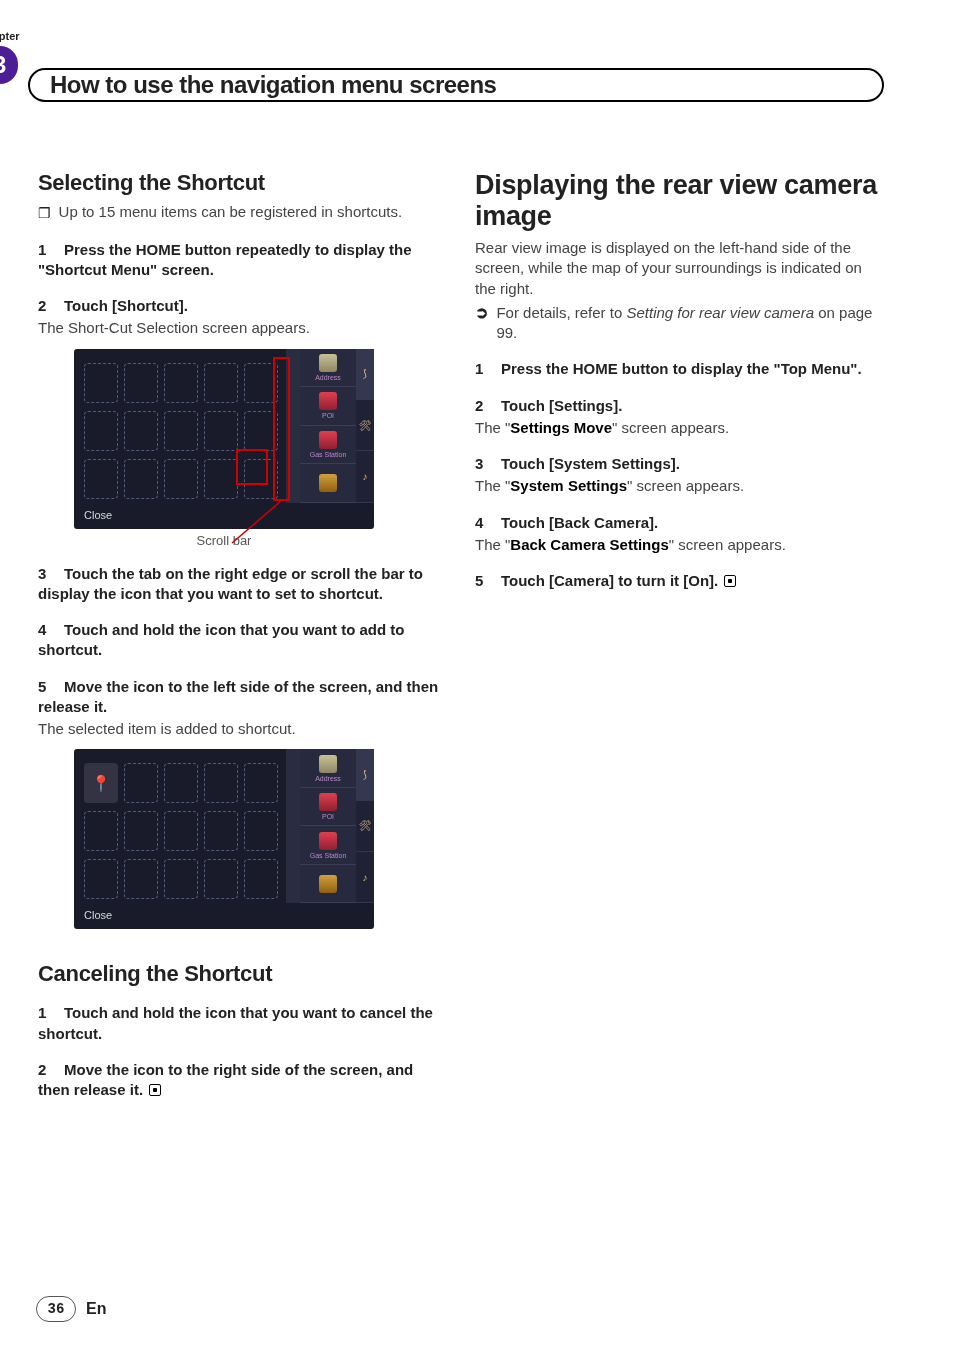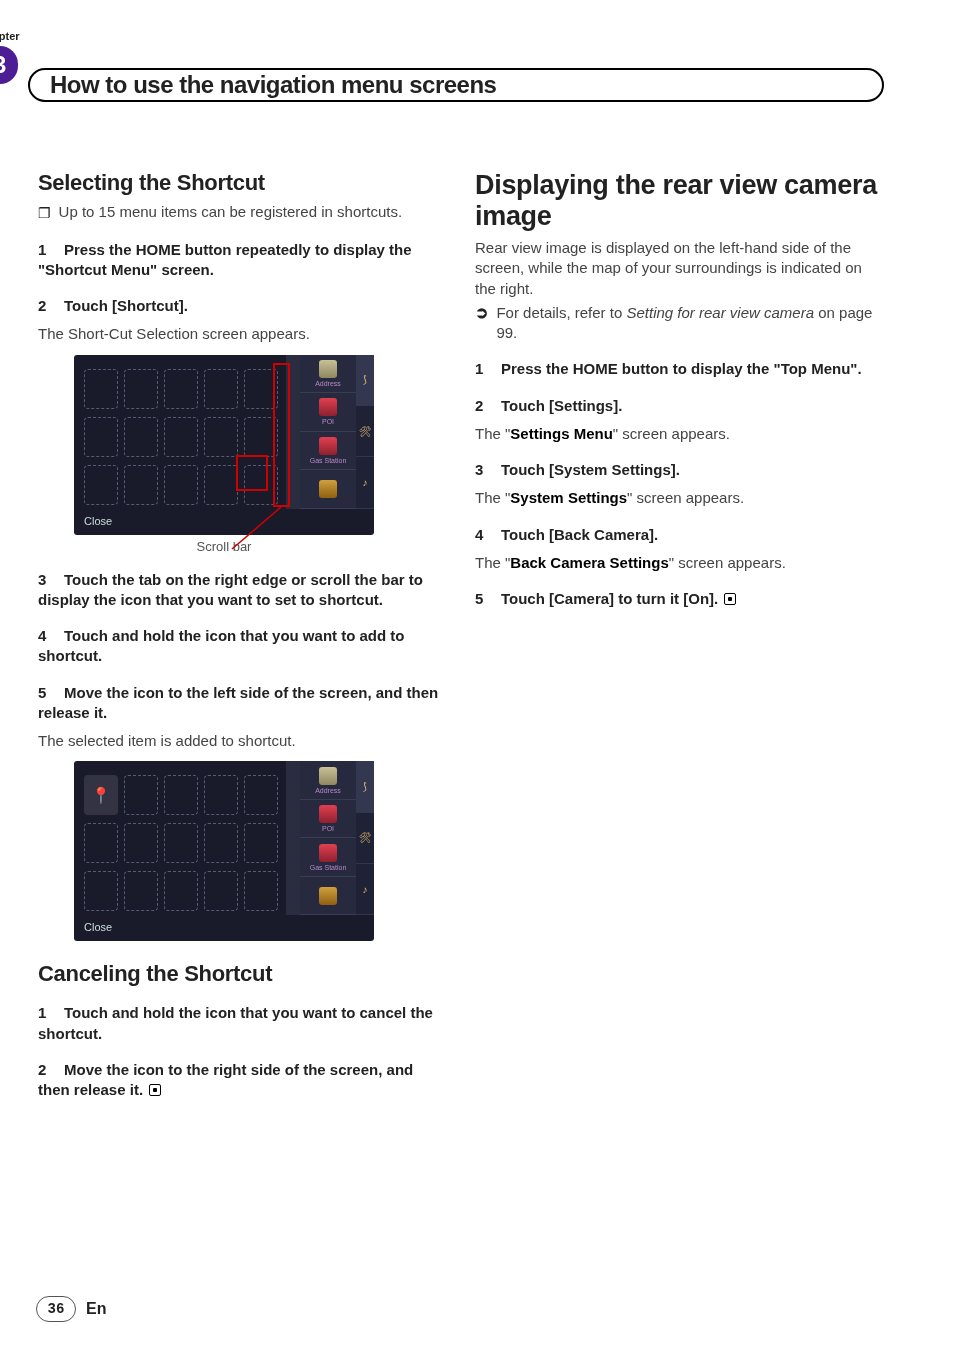--- a/index.html
+++ b/index.html
@@ -15,21 +15,21 @@
   .columns { display: flex; gap: 28px; margin-top: 50px; }
   .col { width: 50%; }
   h2.section-title { font-size: 22px; font-weight: 900; font-family: Arial Black, Arial, sans-serif; margin-bottom: 6px; letter-spacing: -0.3px; }
   h1.major-title { font-size: 27px; font-weight: 900; font-family: Arial Black, Arial, sans-serif; line-height: 1.15; margin-bottom: 6px; letter-spacing: -0.3px; }
   p.body, span.body { font-size: 15px; line-height: 1.35; color: #444; }
   p.body { margin-bottom: 2px; }
   .indent-note { display: flex; gap: 8px; margin-bottom: 10px; }
   .indent-note .bullet { font-size: 14px; line-height: 1.4; margin-top: 2px; }
   .step { font-size: 15px; font-weight: bold; margin-top: 16px; line-height: 1.35; }
   .step .num { display: inline-block; width: 26px; }
-  .step-sub { font-size: 15px; color: #444; margin-top: 8px; line-height: 1.35; }
+  .step-sub { font-size: 15px; color: #444; margin-top: 2px; line-height: 1.35; }
   .step-sub strong { font-weight: bold; color: #000; }
   .italic { font-style: italic; }
   .arrow-bullet { display: flex; gap: 8px; margin-top: 4px; }
   .arrow-bullet .arr { font-size: 16px; font-weight: bold; }
   .end-box { display: inline-block; width: 12px; height: 12px; border: 1.5px solid #000; border-radius: 2px; position: relative; vertical-align: -1px; margin-left: 2px; }
   .end-box::after { content: ""; position: absolute; inset: 3px; background: #000; border-radius: 1px; }
 
   
   .screenshot { width: 300px; background: #1a1b2a; border-radius: 3px; margin: 10px 0 4px 36px; font-size: 10px; color: #dde; position: relative; }
   .screenshot-body { display: flex; }
@@ -183,41 +183,41 @@
           </div>
           <div class="tabstrip">
             <div class="tab active">⟆</div>
             <div class="tab">🛠</div>
             <div class="tab">♪</div>
           </div>
         </div>
         <div class="close-row">Close</div>
       </div>
 
-      <h2 class="section-title" style="margin-top:20px;">Canceling the Shortcut</h2>
+      <h2 class="section-title" style="margin-top:32px;">Canceling the Shortcut</h2>
 
       <p class="step"><span class="num">1</span><span>Touch and hold the icon that you want to cancel the shortcut.</span></p>
 
       <p class="step"><span class="num">2</span><span>Move the icon to the right side of the screen, and then release it.</span> <span class="end-box"></span></p>
     </div>
 
     <div class="col">
       <h1 class="major-title">Displaying the rear view camera image</h1>
       <p class="body">Rear view image is displayed on the left-hand side of the screen, while the map of your surroundings is indicated on the right.</p>
       <div class="arrow-bullet">
         <span class="arr">➲</span>
         <span class="body">
           <span>For details, refer to </span><span class="italic">Setting for rear view camera</span><span> on page 99.</span>
         </span>
       </div>
 
       <p class="step"><span class="num">1</span><span>Press the HOME button to display the "Top Menu".</span></p>
 
       <p class="step"><span class="num">2</span><span>Touch [Settings].</span></p>
-      <p class="step-sub"><span>The "</span><strong>Settings Menu</strong><span>" screen appears.</span></p>
+      <p class="step-sub"><span>The "</span><strong>Settings Move</strong><span>" screen appears.</span></p>
 
       <p class="step"><span class="num">3</span><span>Touch [System Settings].</span></p>
       <p class="step-sub"><span>The "</span><strong>System Settings</strong><span>" screen appears.</span></p>
 
       <p class="step"><span class="num">4</span><span>Touch [Back Camera].</span></p>
       <p class="step-sub"><span>The "</span><strong>Back Camera Settings</strong><span>" screen appears.</span></p>
 
       <p class="step"><span class="num">5</span><span>Touch [Camera] to turn it [On].</span> <span class="end-box"></span></p>
     </div>
   </div>

